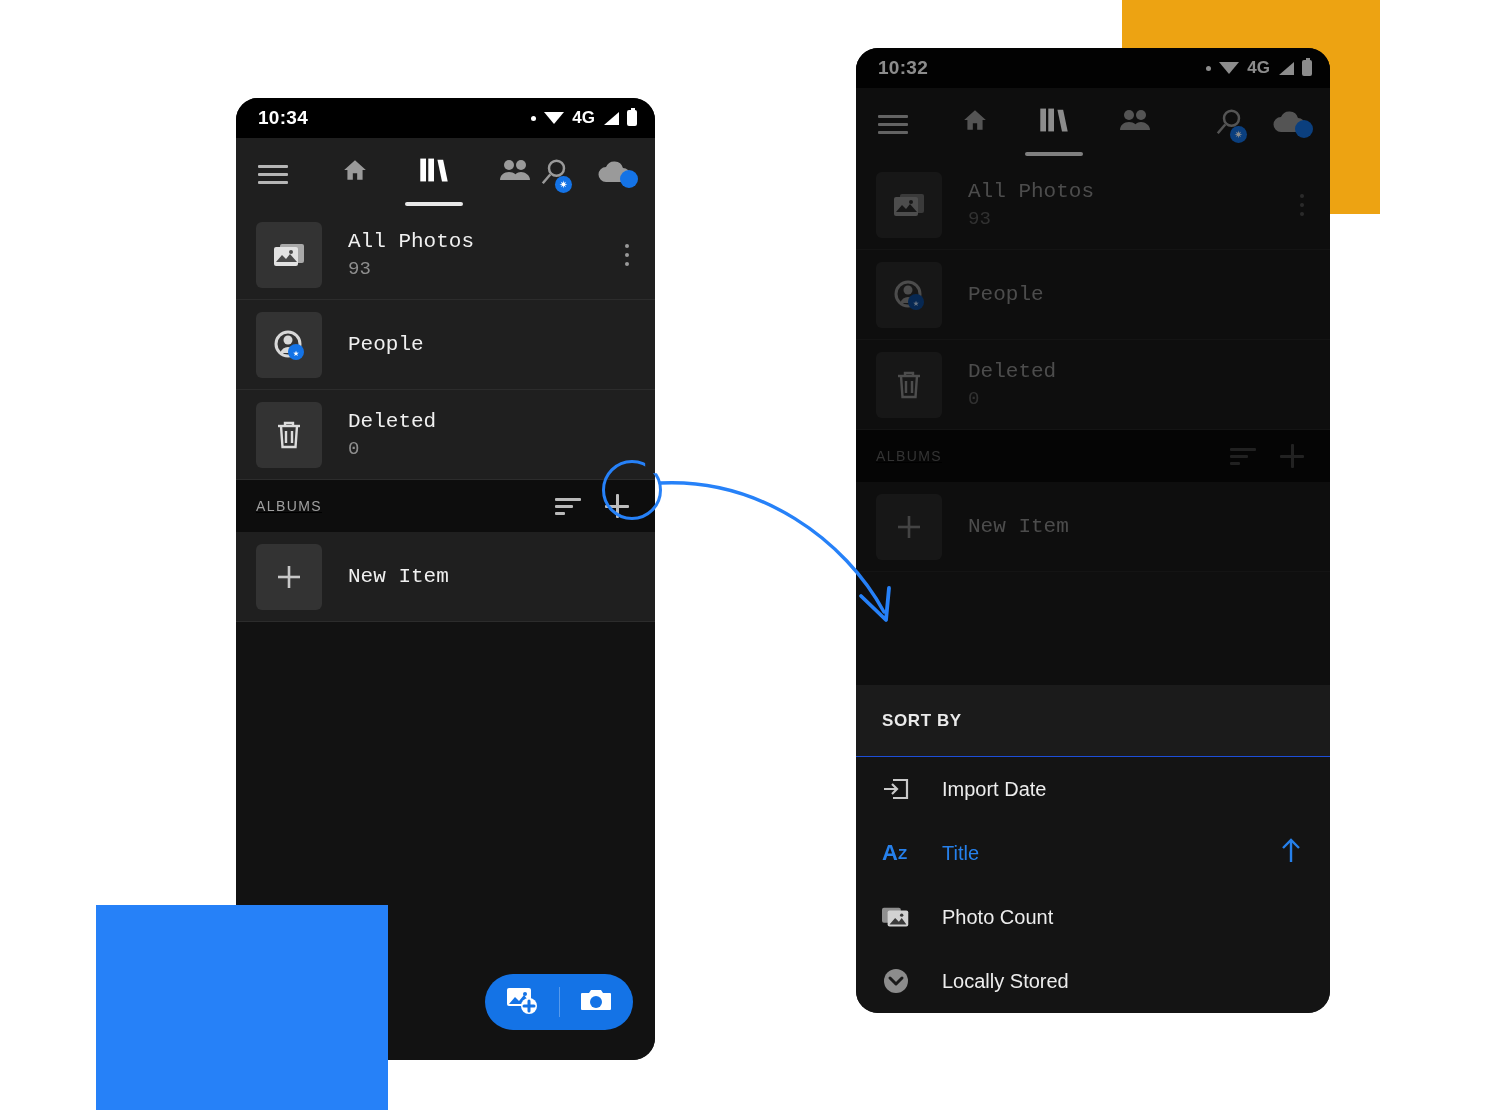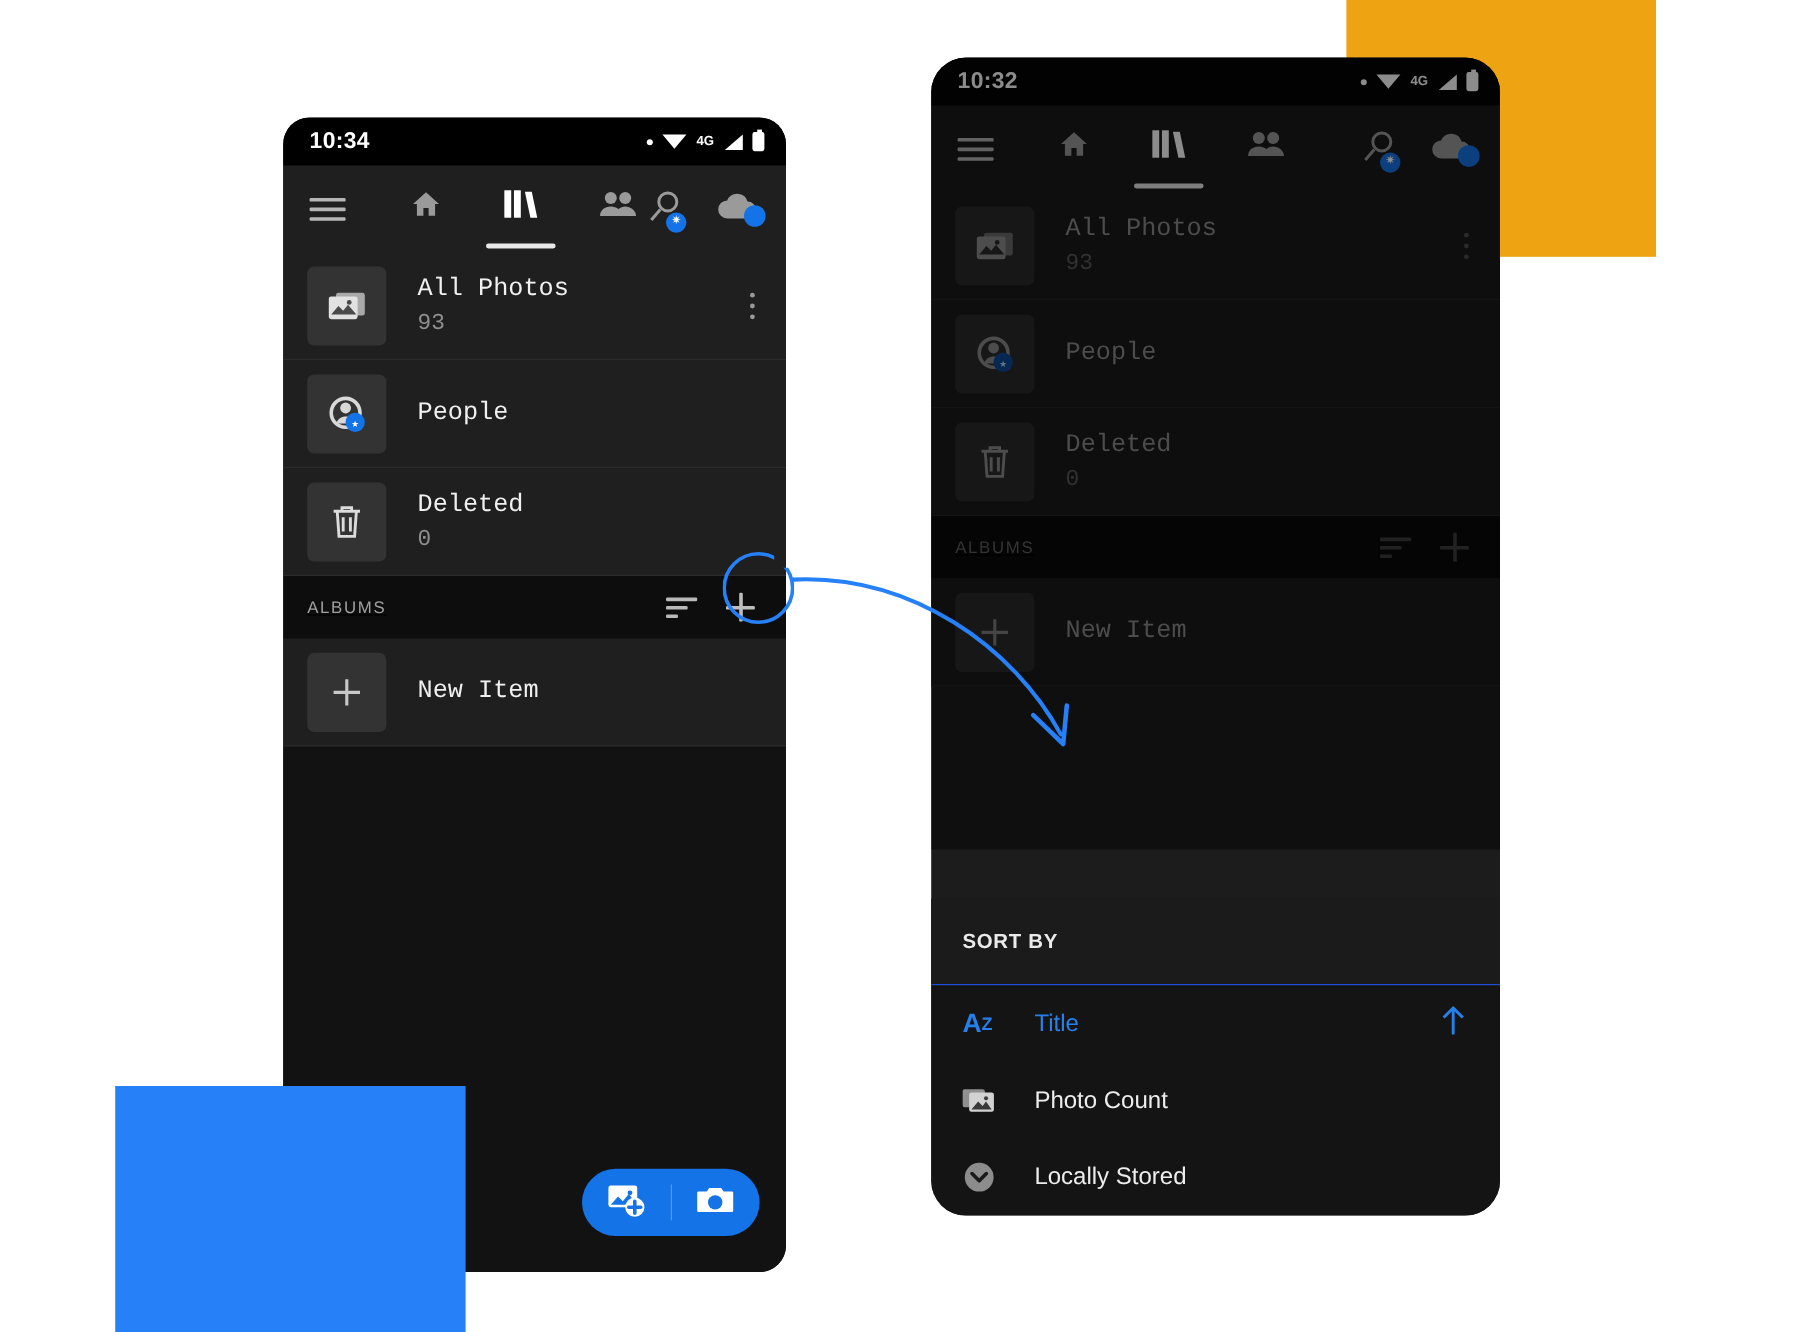--- a/index.html
+++ b/index.html
@@ -20,38 +20,38 @@
     position: absolute; left: 96px; top: 905px; width: 292px; height: 205px;
     background: #2681f8; z-index: 40;
   }
 
   
   .phone {
     position: absolute; background: #121212; border-radius: 22px; overflow: hidden;
     z-index: 10;
   }
   .phone-left  { left: 236px; top: 98px;  width: 419px; height: 962px; }
-  .phone-right { left: 776px; top: 48px;  width: 474px; height: 965px; background:#1c1c1c; z-index: 12; border-radius: 29px; }
+  .phone-right { left: 856px; top: 48px;  width: 474px; height: 965px; background:#1c1c1c; z-index: 12; }
 
   
   .statusbar {
     height: 40px; background: #000; display: flex; align-items: center;
     padding: 0 18px 0 22px; color: #fff;
   }
   .phone-right .statusbar { background:#050505; }
   .clock { font-size: 19px; font-weight: bold; letter-spacing: .3px; }
   .status-icons { margin-left: auto; display: flex; align-items: center; gap: 8px; }
   .dot-small { width: 5px; height: 5px; border-radius: 50%; background: #fff; display:block; }
   .wifi { width: 20px; height: 14px; position: relative; }
   .wifi:before {
     content:""; position:absolute; left:0; top:1px;
     border-left: 10px solid transparent; border-right: 10px solid transparent;
     border-top: 12px solid #fff;
   }
-  .net-label { font-size: 11px; font-weight: bold; color:#fff; }
+  .net-label { font-size: 17px; font-weight: bold; color:#fff; }
   .signal { width: 16px; height: 14px; position: relative; }
   .signal:before {
     content:""; position:absolute; right:0; bottom:0; width:0; height:0;
     border-left: 15px solid transparent; border-bottom: 13px solid #fff;
   }
   .battery { width: 10px; height: 16px; border: 2px solid #fff; border-radius: 2px; position: relative; background:#fff;}
   .battery:before {
     content:""; position: absolute; top:-4px; left:2px; width:4px; height:2px; background:#fff;
   }
 
@@ -495,20 +495,30 @@
       </div>
     </div>
 
     <div class="dim-overlay"></div>
 
     <div class="sheet">
       <div class="sheet-head">
         <span class="lbl">SORT BY</span>
       </div>
 
+      <div class="sheet-item">
+        <span class="sheet-icon">
+          <svg width="28" height="26" viewBox="0 0 28 26" fill="none" stroke="#c9c9c9" stroke-width="2.2">
+            <path d="M11 4h14v18H11"></path>
+              <path d="M2 13h13"></path>
+              <path d="M10 8l5 5-5 5"></path>
+          </svg>
+        </span>
+        <span class="sheet-label">Import Date</span>
+      </div>
 
       <div class="sheet-item selected">
         <span class="sheet-icon az">A<sub>Z</sub></span>
         <span class="sheet-label">Title</span>
         <span class="sheet-arrow">
           <svg width="26" height="28" viewBox="0 0 26 28" fill="none" stroke="#2680eb" stroke-width="2.4">
             <line x1="13" y1="25" x2="13" y2="4"></line>
               <path d="M5 11l8-8 8 8"></path>
           </svg>
         </span>

